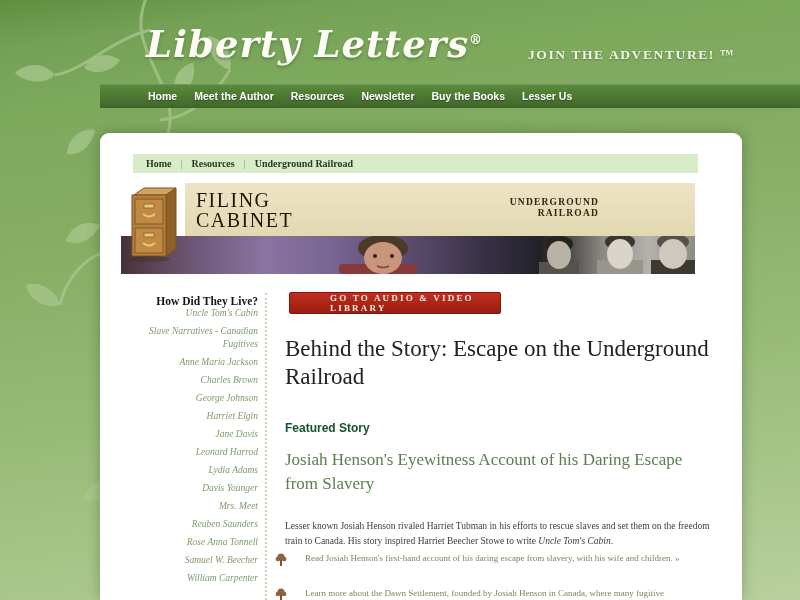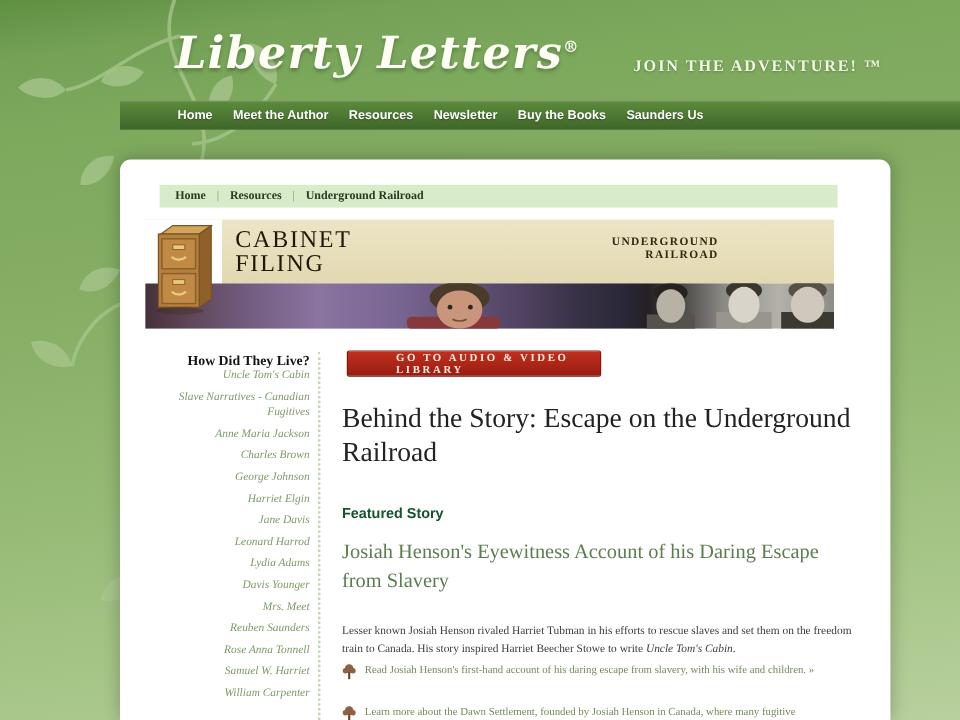--- a/index.html
+++ b/index.html
@@ -123,21 +123,21 @@
   .story-title {
     position:absolute; left:185px; top:315px; width:425px;
     font-size:17px; line-height:24px; color:#5d7d4f; cursor:pointer;
     font-family:"Liberation Serif", serif;
   }
   .story-para {
     position:absolute; left:185px; top:386px; width:442px;
     font-size:9.5px; line-height:15px; color:#3c3c3c;
   }
   .story-para em { font-style:italic; }
-  .link-row { position:absolute; left:185px; display:flex; align-items:flex-start; gap:7px; }
+  .link-row { position:absolute; left:175px; display:flex; align-items:flex-start; gap:18px; }
   .link-row.first { top:420px; }
   .link-row.second { top:455px; }
   .link-row .tree { flex:0 0 auto; margin-top:0px; }
   .link-text {
     font-size:9px; color:#76895c; cursor:pointer; white-space:nowrap;
   }
 </style>
 </head>
 <body>
 
@@ -177,38 +177,38 @@
     <span>Liberty Letters</span><span class="reg">®</span>
   </div>
   <div class="tagline">JOIN THE ADVENTURE! ™</div>
 
   <div class="navbar">
     <span class="nav-item">Home</span>
     <span class="nav-item">Meet the Author</span>
     <span class="nav-item">Resources</span>
     <span class="nav-item">Newsletter</span>
     <span class="nav-item">Buy the Books</span>
-    <span class="nav-item">Saunders Us</span>
+    <span class="nav-item">Lesser Us</span>
   </div>
 
   <div class="card">
 
     <div class="breadcrumb">
       <span class="crumb">Home</span>
       <span class="sep">|</span>
       <span class="crumb">Resources</span>
       <span class="sep">|</span>
       <span class="crumb">Underground Railroad</span>
     </div>
 
     <div class="banner">
       <div class="banner-cream">
         <div class="banner-title">
+          <div>FILING</div>
           <div>CABINET</div>
-          <div>FILING</div>
         </div>
         <div class="banner-topic">
           <div>UNDERGROUND</div>
           <div>RAILROAD</div>
         </div>
       </div>
 
       <svg class="banner-photo" width="574" height="38" viewBox="0 0 574 38">
         <defs>
           <linearGradient id="pg" x1="0" y1="0" x2="1" y2="0">
@@ -280,21 +280,21 @@
       <div class="sidebar-item">Charles Brown</div>
       <div class="sidebar-item">George Johnson</div>
       <div class="sidebar-item">Harriet Elgin</div>
       <div class="sidebar-item">Jane Davis</div>
       <div class="sidebar-item">Leonard Harrod</div>
       <div class="sidebar-item">Lydia Adams</div>
       <div class="sidebar-item">Davis Younger</div>
       <div class="sidebar-item">Mrs. Meet</div>
       <div class="sidebar-item">Reuben Saunders</div>
       <div class="sidebar-item">Rose Anna Tonnell</div>
-      <div class="sidebar-item">Samuel W. Harriet</div>
+      <div class="sidebar-item">Samuel W. Beecher</div>
       <div class="sidebar-item">William Carpenter</div>
     </div>
     <div class="side-divider"></div>
 
     <h1 class="page-title">Behind the Story: Escape on the Underground Railroad</h1>
     <div class="featured-heading">Featured Story</div>
     <div class="story-title">Josiah Henson's Eyewitness Account of his Daring Escape from Slavery</div>
 
     <p class="story-para"><span>Lesser known Josiah Henson rivaled Harriet Tubman in his efforts to rescue slaves and set them on the freedom train to Canada. His story inspired Harriet Beecher Stowe to write </span><em>Uncle Tom's Cabin</em><span>.</span></p>
 

